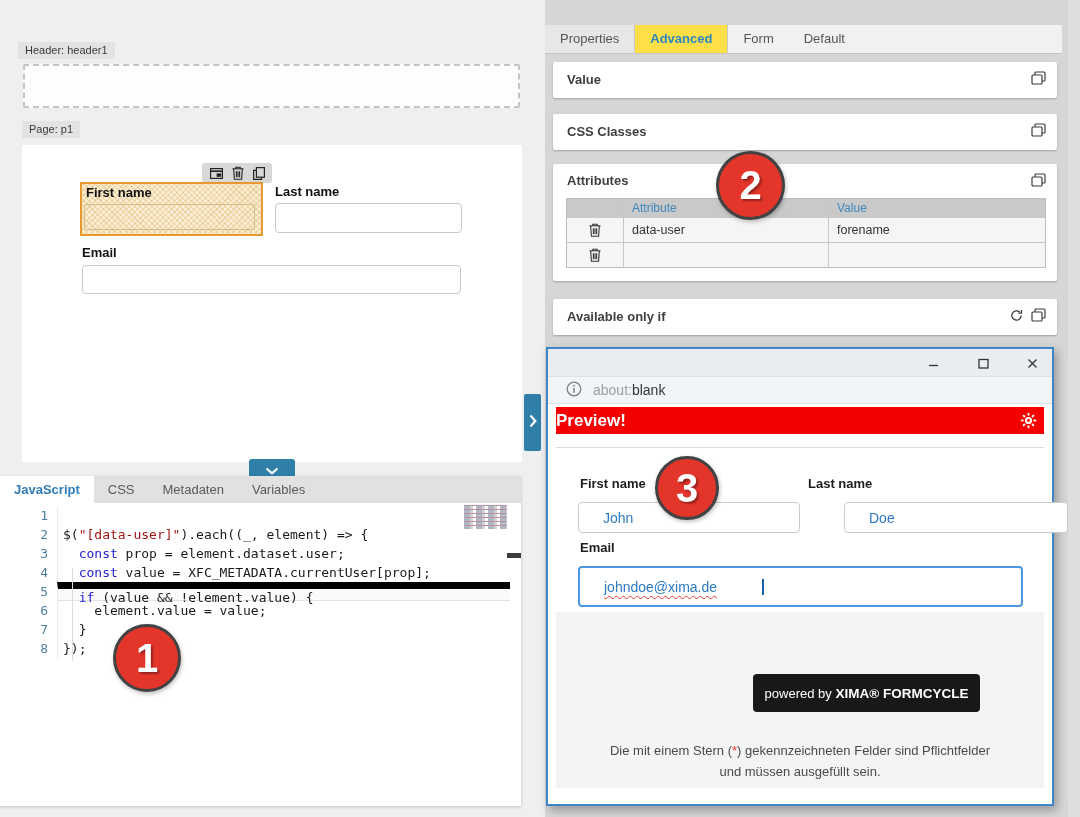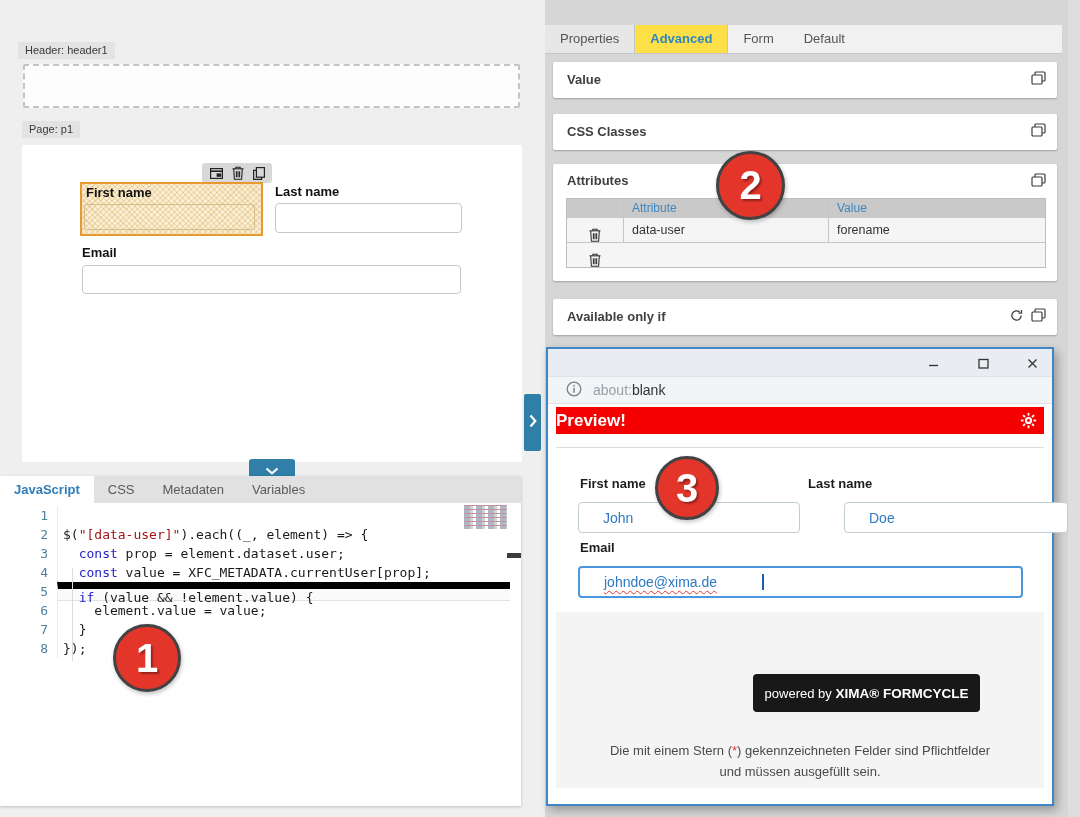--- a/index.html
+++ b/index.html
@@ -62,21 +62,21 @@
                    border-left:1px solid #c6c6c6;border-right:1px solid #c6c6c6;}
   .card{left:553px;width:504px;background:#fff;border-radius:2px;box-shadow:0 1px 2px rgba(0,0,0,.25);}
   .card-title{position:absolute;left:14px;top:0;font-size:13px;font-weight:bold;color:#3f3f3f;}
   .card-icons{position:absolute;right:11px;top:9px;display:flex;gap:8px;align-items:center;}
   .c-value{top:62px;height:36px;} .c-css{top:114px;height:36px;}
   .c-attr{top:164px;height:117px;} .c-avail{top:299px;height:36px;}
   .c-value .card-title,.c-css .card-title,.c-avail .card-title{line-height:36px;}
   .c-attr .card-title{line-height:34px;}
   .attr-table{position:absolute;left:13px;top:34px;width:478px;border:1px solid #bdbdbd;
               font-size:12.5px;color:#333;}
-  .at-row{display:flex;border-top:1px solid #c6c6c6;align-items:flex-end;}
+  .at-row{display:flex;border-top:1px solid #c6c6c6;}
   .at-row:first-child{border-top:none;}
   .at-head{background:#c9c9c9;height:19px;line-height:19px;}
   .at-head .at-cell{color:#3e86be;font-size:12px;}
   .at-data{background:#f5f5f5;height:24px;line-height:24px;}
   .at-c0{width:56px;flex:0 0 auto;display:flex;align-items:center;justify-content:center;}
   .at-c1{width:205px;flex:0 0 auto;border-left:1px solid #c6c6c6;padding-left:8px;box-sizing:border-box;}
   .at-c2{flex:1 1 auto;border-left:1px solid #c6c6c6;padding-left:8px;}
   
   .pwin{left:546px;top:347px;width:504px;height:455px;border:2px solid #3e86c8;background:#fff;
         box-shadow:3px 4px 9px rgba(0,0,0,.3);}
@@ -90,21 +90,21 @@
   .p-page{position:absolute;left:0;top:55px;right:0;bottom:0;background:#fff;}
   .p-banner{position:absolute;left:8px;top:3px;width:488px;height:27px;background:#f40000;}
   .p-banner .btxt{display:block;text-align:left;line-height:27px;color:#fff;font-weight:bold;font-size:17px;}
   .p-gear{position:absolute;right:7px;top:5px;cursor:pointer;}
   .p-formtop{position:absolute;left:8px;top:43px;width:488px;border-top:1px solid #dcdcdc;}
   .plabel{position:absolute;font-size:13px;font-weight:bold;color:#1d1d1d;}
   .pinput{position:absolute;background:#fff;border:1px solid #c3cdd4;border-radius:4px;
           font-size:14px;color:#2d79c3;display:flex;align-items:center;padding-left:24px;box-sizing:border-box;}
   .l-first{left:32px;top:72px;} .i-first{left:30px;top:98px;width:222px;height:31px;}
   .l-last{left:260px;top:72px;}  .i-last{left:258px;top:98px;width:224px;height:31px;margin-left:38px;}
-  .l-mail{left:32px;top:136px;}  .i-mail{left:30px;top:162px;width:445px;height:32px;border:2px solid #4a97dd;gap:44px;}
+  .l-mail{left:32px;top:136px;}  .i-mail{left:30px;top:162px;width:445px;height:41px;border:2px solid #4a97dd;gap:44px;}
   .email-text{text-decoration:underline wavy #e03c31 1px;text-underline-offset:3px;}
   .caret{display:inline-block;width:1.5px;height:16px;background:#1b5fae;margin-left:1px;vertical-align:-3px;}
   .p-gray{position:absolute;left:8px;top:208px;width:488px;height:176px;background:#f4f4f4;}
   .pb-btn{position:absolute;left:197px;top:62px;width:227px;height:38px;background:#181818;border:none;
           border-radius:4px;color:#fff;font-size:13px;font-family:"Liberation Sans",sans-serif;cursor:pointer;}
   .pb-btn b{font-size:13.5px;}
   .p-note{position:absolute;left:0;top:128px;width:100%;text-align:center;font-size:13px;
           color:#4a4a4a;line-height:21px;}
   .star{color:#e03c31;}
   

